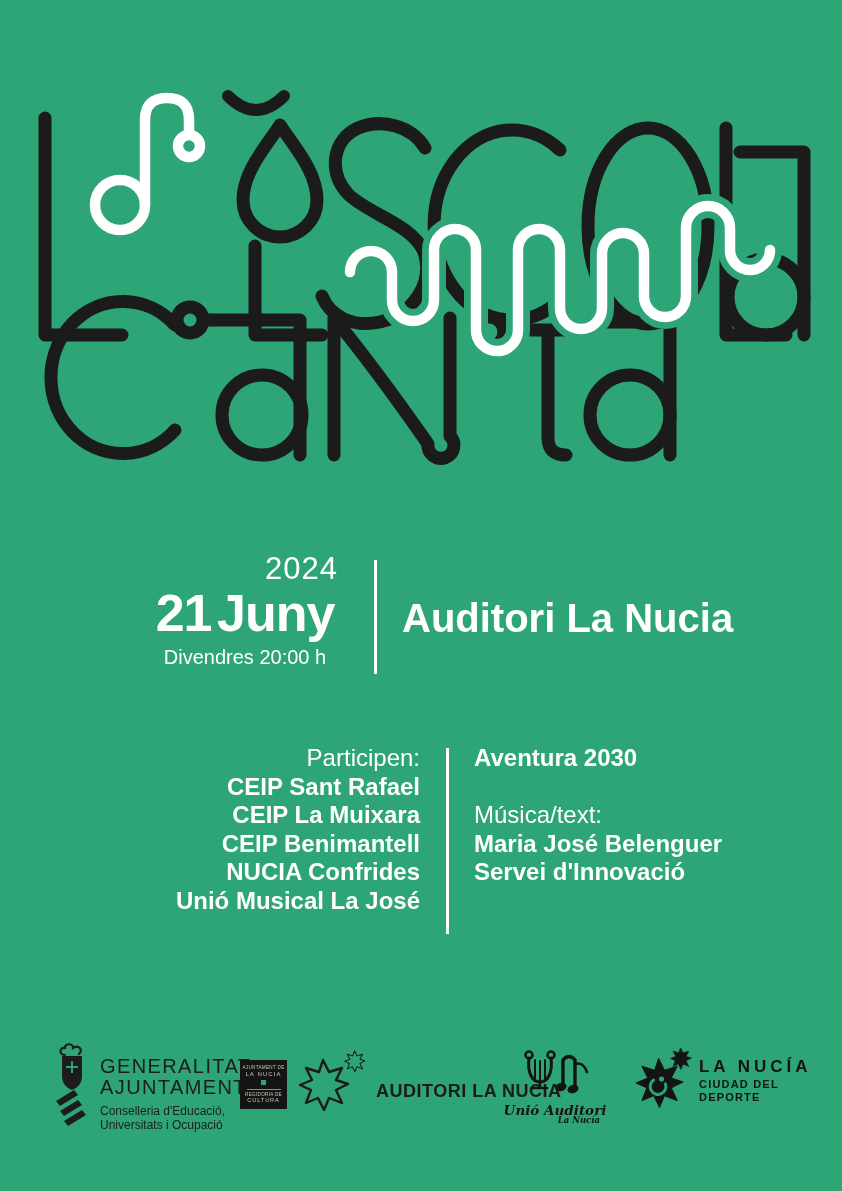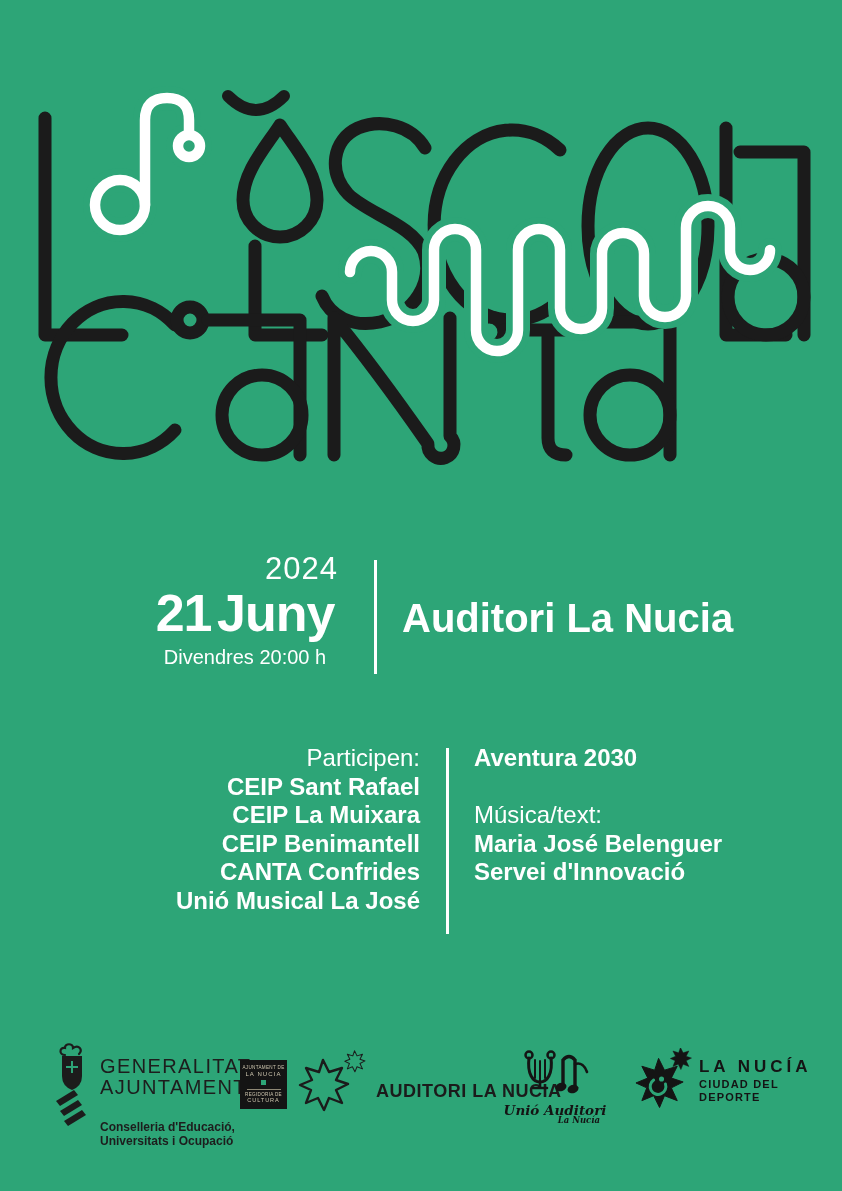--- a/index.html
+++ b/index.html
@@ -38,21 +38,21 @@
   .list-gap{height:28.5px;}
   .divider-credits{left:446px;top:748px;height:186px;}
 
   
   .footer{position:absolute;left:0;top:1040px;width:842px;height:110px;color:var(--ink);}
   .logo{position:absolute;display:flex;}
 
   .logo-gva{left:52px;top:2px;align-items:flex-start;}
   .gva-text{margin-left:8px;padding-top:14px;}
   .gva-name{font-size:20px;font-weight:400;letter-spacing:1.4px;line-height:21px;color:#1d1d1d;}
-  .gva-dept{font-size:12px;font-weight:700;line-height:14px;margin-top:22px;color:#1d1d1d;}
+  .gva-dept{font-size:12px;font-weight:400;line-height:14px;margin-top:6px;color:#1d1d1d;}
 
   .logo-aj{left:240px;top:20px;}
   .aj-box{width:47px;height:49px;background:#141414;color:var(--aj-cream);
     display:flex;flex-direction:column;justify-content:center;align-items:center;
     padding:3px 2px;text-align:center;}
   .aj-l1{font-size:4.6px;letter-spacing:.3px;line-height:5.5px;}
   .aj-l2{font-size:6px;letter-spacing:1.1px;line-height:7px;}
   .aj-sq{width:5px;height:5px;background:var(--green);margin:2.5px auto;}
   .aj-rule{width:34px;height:1px;background:#B7AF95;opacity:.75;margin:1.5px auto;}
   .aj-l3{font-size:4.6px;letter-spacing:.3px;line-height:5.5px;}
@@ -146,21 +146,21 @@
     <div class="event-daytime">Divendres 20:00 h</div>
   </div>
   <div class="v-divider divider-date"></div>
   <div class="venue">Auditori La Nucia</div>
 
   <div class="col participants">
     <div class="list-heading">Participen:</div>
     <div class="list-item">CEIP Sant Rafael</div>
     <div class="list-item">CEIP La Muixara</div>
     <div class="list-item">CEIP Benimantell</div>
-    <div class="list-item">CANTA Confrides</div>
+    <div class="list-item">NUCIA Confrides</div>
     <div class="list-item">Unió Musical La José</div>
   </div>
   <div class="v-divider divider-credits"></div>
   <div class="col interpreters">
     <div class="list-item">Aventura 2030</div>
     <div class="list-gap"></div>
     <div class="list-heading">Música/text:</div>
     <div class="list-item">Maria José Belenguer</div>
     <div class="list-item">Servei d'Innovació</div>
   </div>

